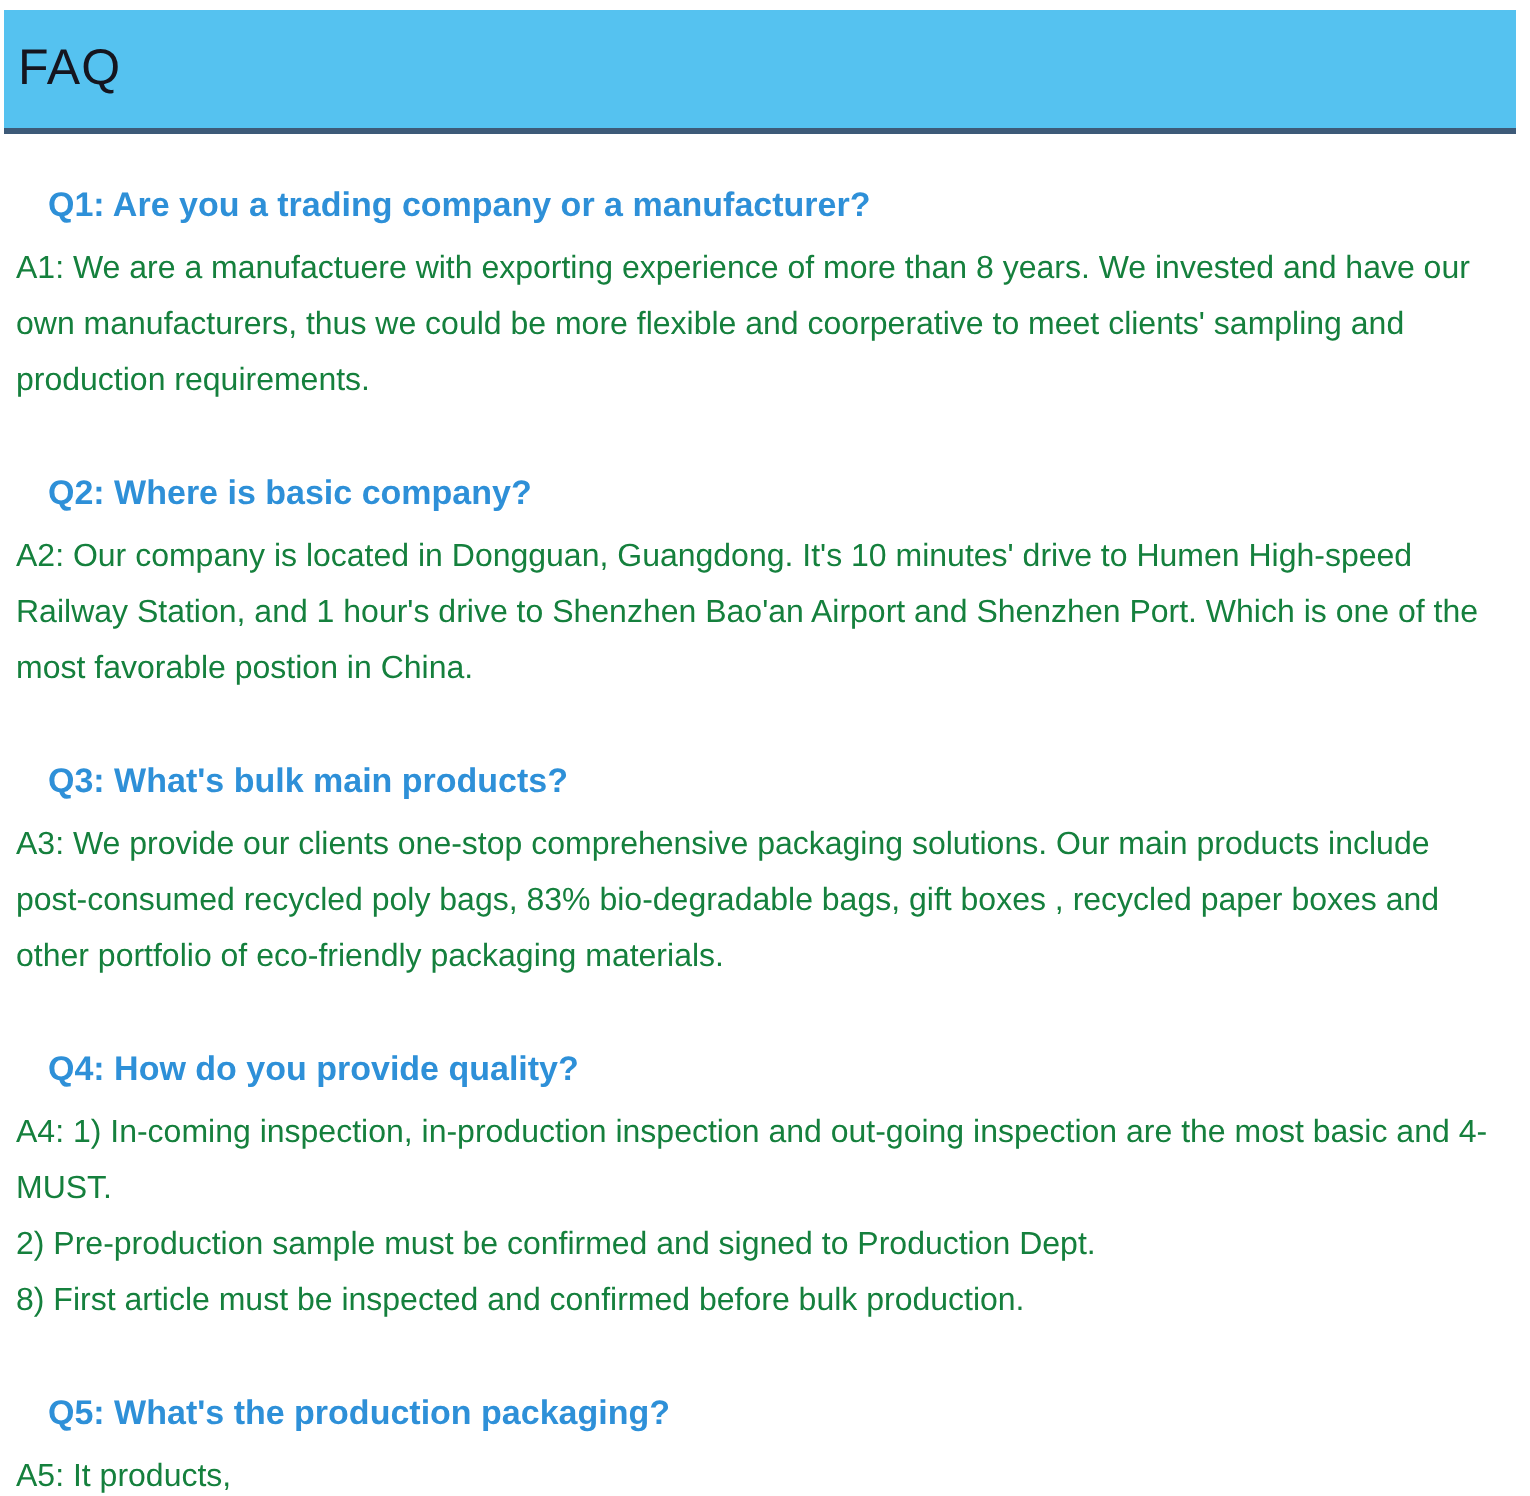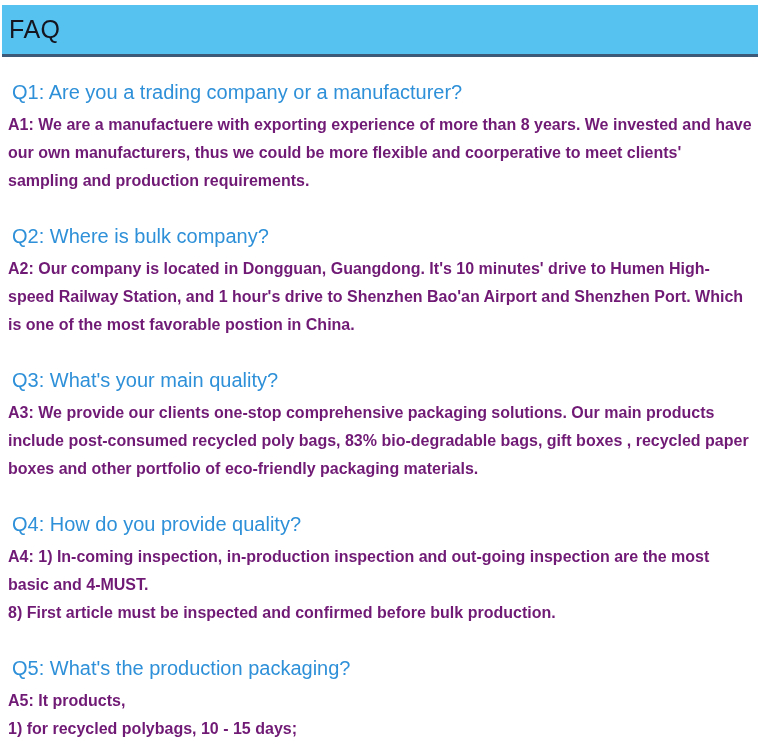--- a/index.html
+++ b/index.html
@@ -12,80 +12,81 @@
   }
   .page {
     width: 765px;
     height: 748px;
     background: #ffffff;
   }
   .section-header-bar {
     margin: 5px 7px 0 2px;
     background: #55c2f0;
     border-bottom: 3px solid #3d5a78;
-    height: 52px;
+    height: 62px;
     display: flex;
     align-items: center;
   }
   .section-header-title {
     font-size: 25px;
     font-weight: 400;
     color: #15151f;
     padding-left: 7px;
     letter-spacing: 0.5px;
   }
   .faq-list {
     padding: 0 12px 0 8px;
   }
   .faq-item .question {
-    font-size: 20px;
-    font-weight: 400;
+    font-size: 17px;
+    font-weight: 700;
     color: #2e90d8;
-    margin: 31px 0 8px 4px;
+    margin: 31px 0 8px 16px;
     line-height: 21px;
   }
   .faq-item:first-child .question {
     margin-top: 25px;
   }
   .faq-item .answer-line {
     font-size: 16px;
-    font-weight: 700;
-    color: #701a75;
+    font-weight: 400;
+    color: #15803d;
     line-height: 28px;
   }
 </style>
 </head>
 <body>
 
 <div class="page">
 
   <div class="section-header-bar">
     <div class="section-header-title">FAQ</div>
   </div>
 
   <div class="faq-list">
 
     <section class="faq-item">
       <h3 class="question">Q1: Are you a trading company or a manufacturer?</h3>
       <p class="answer-line">A1: We are a manufactuere with exporting experience of more than 8 years. We invested and have our own manufacturers, thus we could be more flexible and coorperative to meet clients' sampling and production requirements.</p>
     </section>
 
     <section class="faq-item">
-      <h3 class="question">Q2: Where is bulk company?</h3>
+      <h3 class="question">Q2: Where is basic company?</h3>
       <p class="answer-line">A2: Our company is located in Dongguan, Guangdong. It's 10 minutes' drive to Humen High-speed Railway Station, and 1 hour's drive to Shenzhen Bao'an Airport and Shenzhen Port. Which is one of the most favorable postion in China.</p>
     </section>
 
     <section class="faq-item">
-      <h3 class="question">Q3: What's your main quality?</h3>
+      <h3 class="question">Q3: What's bulk main products?</h3>
       <p class="answer-line">A3: We provide our clients one-stop comprehensive packaging solutions. Our main products include post-consumed recycled poly bags, 83% bio-degradable bags, gift boxes , recycled paper boxes and other portfolio of eco-friendly packaging materials.</p>
     </section>
 
     <section class="faq-item">
       <h3 class="question">Q4: How do you provide quality?</h3>
       <p class="answer-line">A4: 1) In-coming inspection, in-production inspection and out-going inspection are the most basic and 4-MUST.</p>
+      <p class="answer-line">2) Pre-production sample must be confirmed and signed to Production Dept.</p>
       <p class="answer-line">8) First article must be inspected and confirmed before bulk production.</p>
     </section>
 
     <section class="faq-item">
       <h3 class="question">Q5: What's the production packaging?</h3>
       <p class="answer-line">A5: It products,</p>
       <p class="answer-line">1) for recycled polybags, 10 - 15 days;</p>
 
     </section>
 

